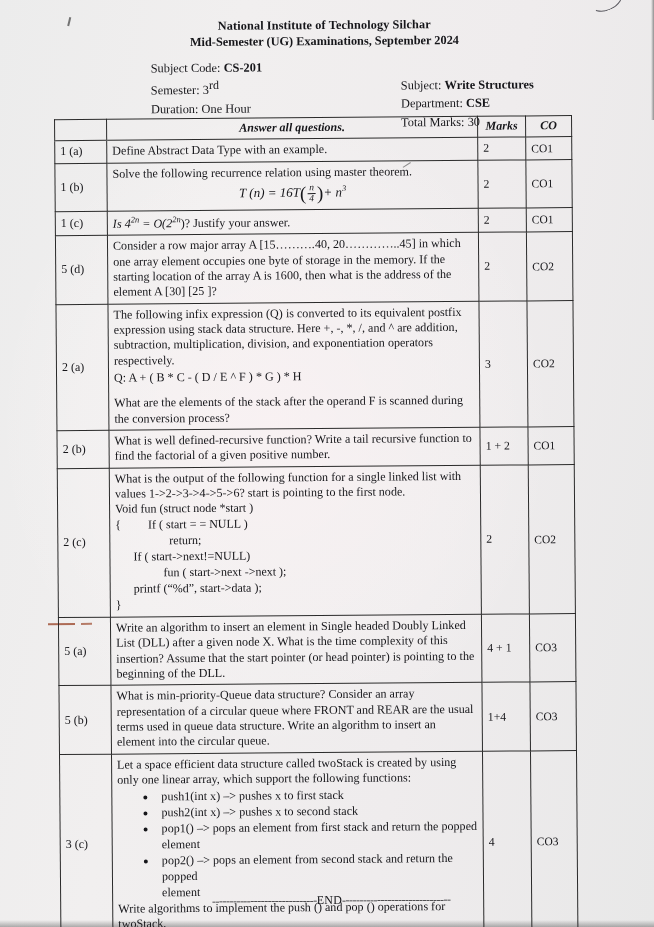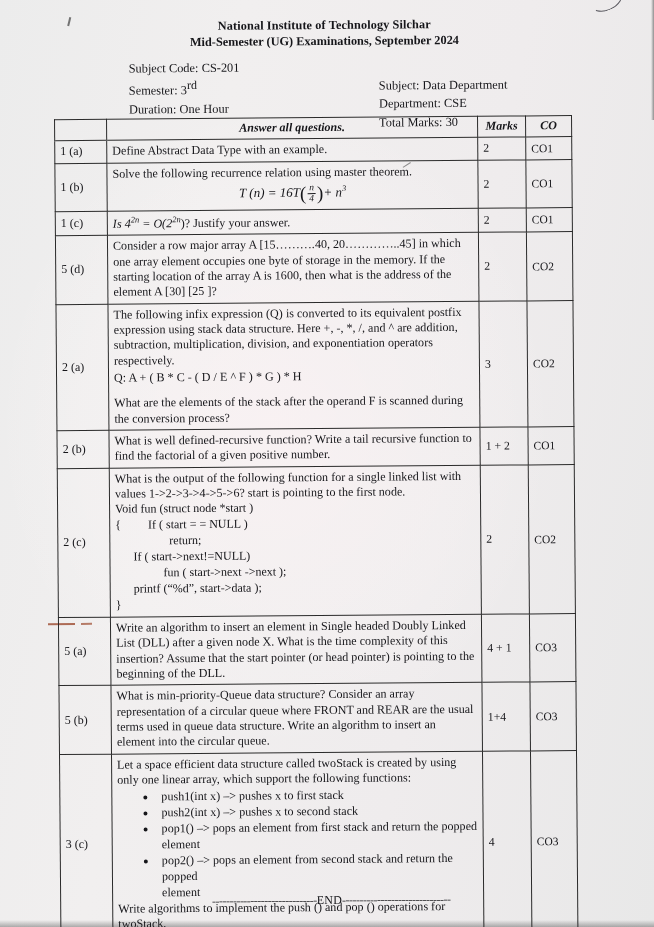--- a/index.html
+++ b/index.html
@@ -68,22 +68,22 @@
     text-align: left;
     white-space: nowrap;
   }
   .meta-right {
     position: absolute;
     left: 381px;
     top: 19px;
     text-align: left;
     white-space: nowrap;
   }
-  .meta b { font-weight: normal; margin-top: 28px; }
-  .lbl { font-weight: normal; }
+  .meta b { font-weight: bold; margin-top: 28px; }
+  .lbl { font-weight: normal; margin-left: 22px; }
   sup { font-size: 12px; vertical-align: super; }
 
   
   .qtable {
     position: absolute;
     left: 56px;
     top: 117px;
     width: 517px;
     border-collapse: collapse;
     table-layout: fixed;
@@ -281,21 +281,21 @@
         <span>3</span><sup>rd</sup>
       </div>
       <div>
         <span class="lbl">Duration:</span>
         <span>One Hour</span>
       </div>
     </div>
     <div class="meta-right">
       <div>
         <span class="lbl">Subject:</span>
-        <b>Data Department</b>
+        <b>Write Structures</b>
       </div>
       <div>
         <span class="lbl">Department:</span>
         <b>CSE</b>
       </div>
       <div>
         <span class="lbl">Total Marks:</span>
         <span>30</span>
       </div>
     </div>

